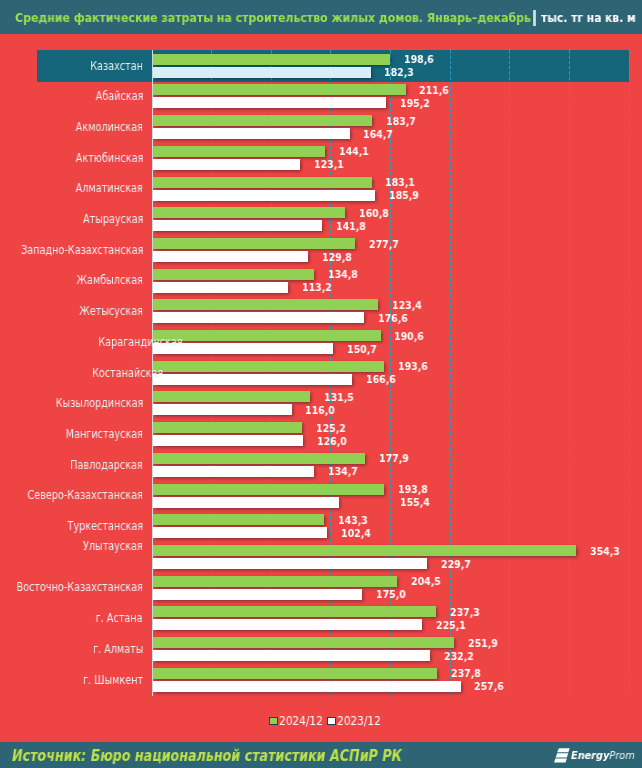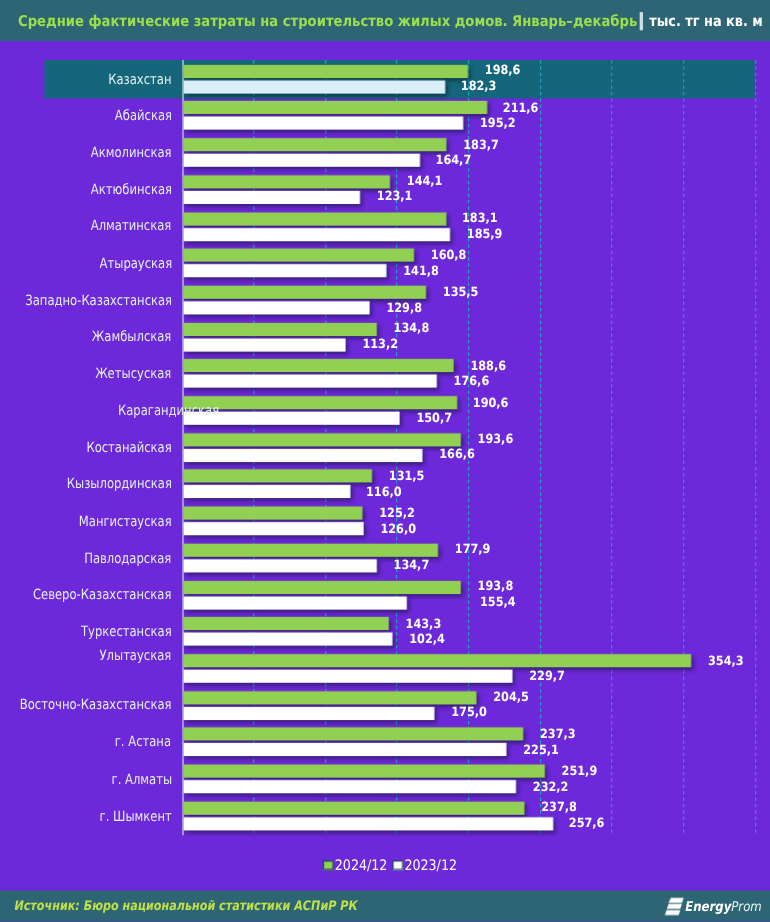--- a/index.html
+++ b/index.html
@@ -1,21 +1,21 @@
 <!DOCTYPE html>
 <html><head>
 <meta charset="utf-8">
 <style>
   html,body{margin:0;padding:0;}
   body{
     width:642px;height:768px;overflow:hidden;
     background:#155468;
     font-family:"DejaVu Sans Condensed","DejaVu Sans",sans-serif;
   }
-  #page{position:relative;width:642px;height:768px;background:#6d28d9;overflow:hidden;}
+  #page{position:relative;width:642px;height:768px;background:#ef4444;overflow:hidden;}
   #page *{will-change:transform;}
 
   
   #header{
     position:absolute;left:0;top:0;width:642px;height:34px;
     background:#2d6574;
   }
   #title{position:absolute;left:0;top:0;width:642px;height:34px;}
   #title > span{position:absolute;top:12.2px;font-size:12.4px;font-weight:bold;white-space:nowrap;
     display:inline-block;transform-origin:left top;line-height:1;}
@@ -46,21 +46,21 @@
   
   #legend{position:absolute;left:269px;top:713px;height:16px;display:flex;align-items:flex-start;}
   .lgitem{display:flex;align-items:flex-start;}
   .lgitem + .lgitem{margin-left:3px;}
   .lgswatch{width:8.6px;height:7.8px;margin-right:1.2px;margin-top:3.9px;box-sizing:border-box;border:0.9px solid #16415a;}
   .lglabel{font-size:12.1px;color:#ffffff;line-height:1;margin-top:1.9px;display:inline-block;transform-origin:left top;transform:scaleX(0.97);}
 
   
   #footer{position:absolute;left:0;top:742px;width:642px;height:26px;background:#2d6574;}
   #footer > *{position:absolute;}
-  #source{left:12.0px;top:7.0px;font-size:11px;font-style:italic;font-weight:bold;color:#bfe048;white-space:nowrap;line-height:1;}
+  #source{left:12.0px;top:7.0px;font-size:15px;font-style:italic;font-weight:bold;color:#bfe048;white-space:nowrap;line-height:1;}
   #source span{display:inline-block;transform-origin:left top;transform:scaleX(0.94);}
   #brandlogo{left:554px;top:5.5px;line-height:0;}
   #brandtext{left:571.0px;top:8.1px;font-size:11.2px;font-style:italic;color:#ffffff;white-space:nowrap;line-height:1;transform-origin:left top;transform:scaleX(0.97);}
   #brandtext .b1{font-weight:bold;}
   #brandtext .b2{font-weight:normal;color:#eef4f6;}
 </style>
 </head>
 <body>
 
 <div id="page">
@@ -107,29 +107,29 @@
         <div class="vlabel" style="left: 313.781px; top: 159.4px;"><span>123,1</span></div>
         <div class="bar g" style="width: 218.621px; top: 176.5px;"></div>
         <div class="vlabel" style="left: 385.421px; top: 177.1px;"><span>183,1</span></div>
         <div class="bar w" style="width: 221.965px; top: 189.5px;"></div>
         <div class="vlabel" style="left: 388.765px; top: 190.1px;"><span>185,9</span></div>
         <div class="bar g" style="width: 191.995px; top: 207.2px;"></div>
         <div class="vlabel" style="left: 358.795px; top: 207.8px;"><span>160,8</span></div>
         <div class="bar w" style="width: 169.309px; top: 220.2px;"></div>
         <div class="vlabel" style="left: 336.109px; top: 220.8px;"><span>141,8</span></div>
         <div class="bar g" style="width: 202.264px; top: 237.9px;"></div>
-        <div class="vlabel" style="left: 369.064px; top: 238.5px;"><span>135,5</span></div>
+        <div class="vlabel" style="left: 369.064px; top: 238.5px;"><span>277,7</span></div>
         <div class="bar w" style="width: 154.981px; top: 250.9px;"></div>
         <div class="vlabel" style="left: 321.781px; top: 251.5px;"><span>129,8</span></div>
         <div class="bar g" style="width: 160.951px; top: 268.6px;"></div>
         <div class="vlabel" style="left: 327.751px; top: 269.2px;"><span>134,8</span></div>
         <div class="bar w" style="width: 135.161px; top: 281.6px;"></div>
         <div class="vlabel" style="left: 301.961px; top: 282.2px;"><span>113,2</span></div>
         <div class="bar g" style="width: 225.188px; top: 299.3px;"></div>
-        <div class="vlabel" style="left: 391.988px; top: 299.9px;"><span>188,6</span></div>
+        <div class="vlabel" style="left: 391.988px; top: 299.9px;"><span>123,4</span></div>
         <div class="bar w" style="width: 210.86px; top: 312.3px;"></div>
         <div class="vlabel" style="left: 377.66px; top: 312.9px;"><span>176,6</span></div>
         <div class="bar g" style="width: 227.576px; top: 330px;"></div>
         <div class="vlabel" style="left: 394.376px; top: 330.6px;"><span>190,6</span></div>
         <div class="bar w" style="width: 179.936px; top: 343px;"></div>
         <div class="vlabel" style="left: 346.736px; top: 343.6px;"><span>150,7</span></div>
         <div class="bar g" style="width: 231.158px; top: 360.7px;"></div>
         <div class="vlabel" style="left: 397.958px; top: 361.3px;"><span>193,6</span></div>
         <div class="bar w" style="width: 198.92px; top: 373.7px;"></div>
         <div class="vlabel" style="left: 365.72px; top: 374.3px;"><span>166,6</span></div>
@@ -178,21 +178,21 @@
         <div class="rowlabel" style="top: 60.5px;"><span>Казахстан</span></div>
         <div class="rowlabel" style="top: 91.2px;"><span>Абайская</span></div>
         <div class="rowlabel" style="top: 121.9px;"><span>Акмолинская</span></div>
         <div class="rowlabel" style="top: 152.6px;"><span>Актюбинская</span></div>
         <div class="rowlabel" style="top: 183.3px;"><span>Алматинская</span></div>
         <div class="rowlabel" style="top: 214px;"><span>Атырауская</span></div>
         <div class="rowlabel" style="top: 244.7px;"><span>Западно-Казахстанская</span></div>
         <div class="rowlabel" style="top: 275.4px;"><span>Жамбылская</span></div>
         <div class="rowlabel" style="top: 306.1px;"><span>Жетысуская</span></div>
         <div class="rowlabel" style="top: 336.8px; padding-left: 40px;"><span>Карагандинская</span></div>
-        <div class="rowlabel" style="top: 367.5px;"><span>Костанайская</span></div>
+        <div class="rowlabel" style="top: 367.5px; margin-left: 20px;"><span>Костанайская</span></div>
         <div class="rowlabel" style="top: 398.2px;"><span>Кызылординская</span></div>
         <div class="rowlabel" style="top: 428.9px;"><span>Мангистауская</span></div>
         <div class="rowlabel" style="top: 459.6px;"><span>Павлодарская</span></div>
         <div class="rowlabel" style="top: 490.3px;"><span>Северо-Казахстанская</span></div>
         <div class="rowlabel" style="top: 521px;"><span>Туркестанская</span></div>
         <div class="rowlabel" style="top: 541px;"><span>Улытауская</span></div>
         <div class="rowlabel" style="top: 582.4px;"><span>Восточно-Казахстанская</span></div>
         <div class="rowlabel" style="top: 613.1px;"><span>г. Астана</span></div>
         <div class="rowlabel" style="top: 643.8px;"><span>г. Алматы</span></div>
         <div class="rowlabel" style="top: 674.5px;"><span>г. Шымкент</span></div>

